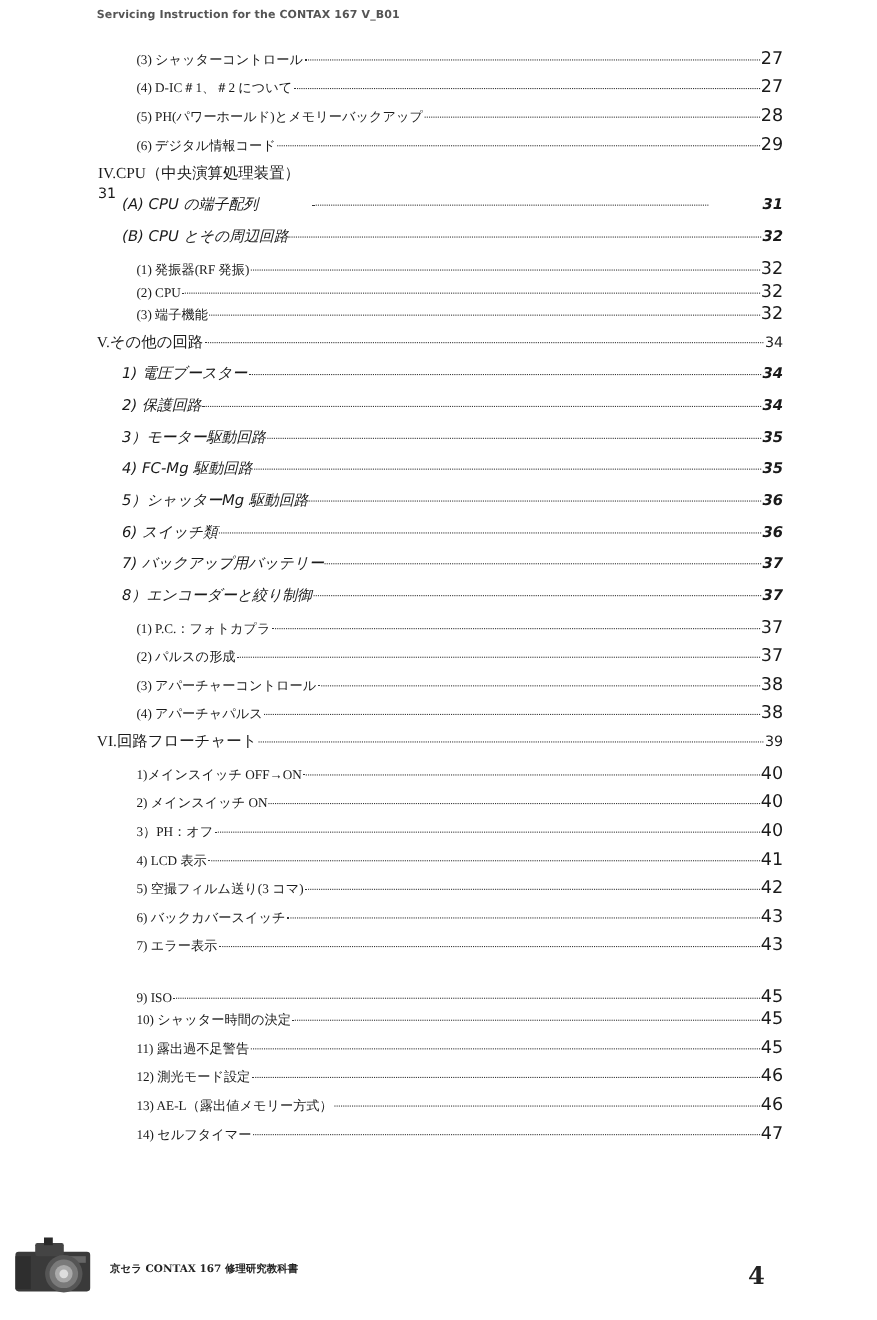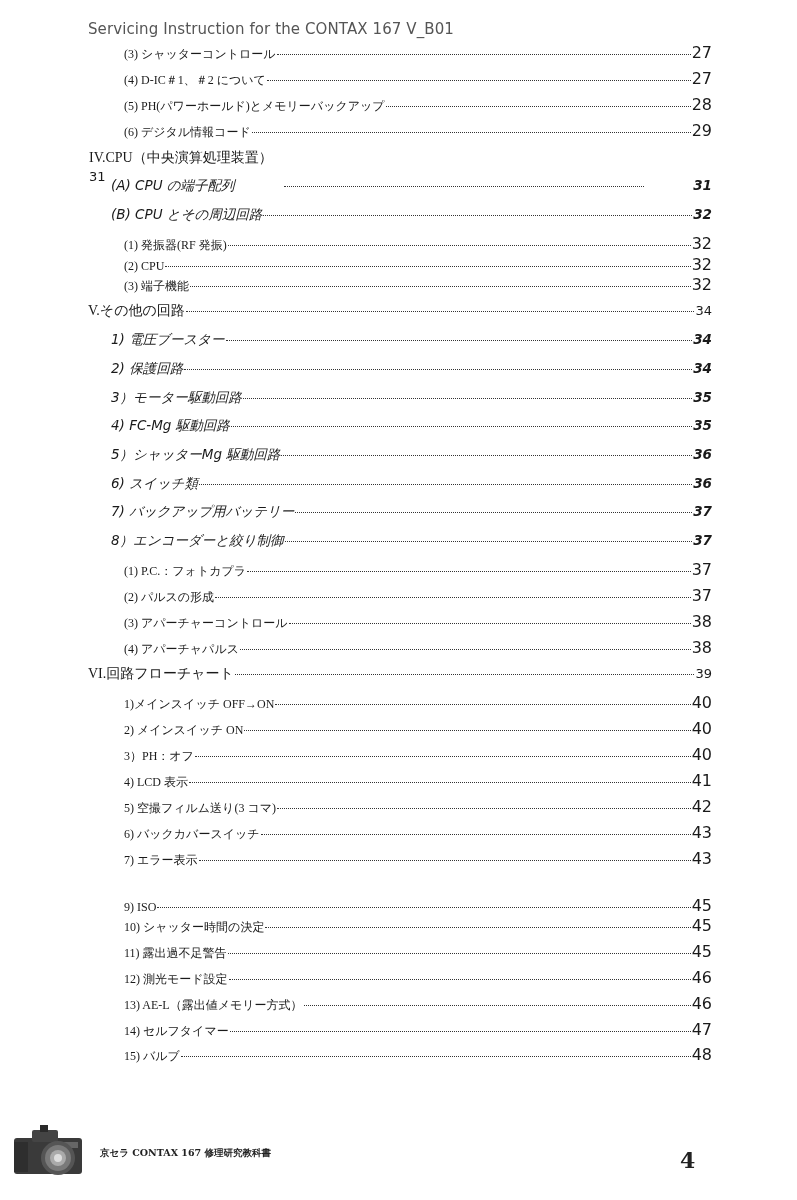--- a/index.html
+++ b/index.html
@@ -1,23 +1,24 @@
 <!DOCTYPE html>
 <html><head>
 <meta charset="utf-8">
 <style>
   html, body { margin: 0; padding: 0; background: #ffffff; }
   body {
     width: 797px; height: 1200px; position: relative; overflow: hidden;
     font-family: "DejaVu Sans", sans-serif; color: #1a1a1a;
   }
   .header {
-    position: absolute; left: 88px; top: 20px;
-    font-family: "DejaVu Sans", sans-serif; font-size: 15px; color: #555;
+    position: absolute; left: 88px; top: 8px;
+    font-family: "DejaVu Sans", sans-serif; font-size: 10px; color: #555;
     letter-spacing: 0.1px;
+    font-weight: bold;
   }
   .toc { position: absolute; left: 0; top: 0; width: 797px; height: 1100px; }
   .row {
     position: absolute; right: 85px; display: flex; align-items: baseline;
     white-space: nowrap;
   }
   .row .label { flex: 0 0 auto; }
   .row .leader {
     flex: 1 1 auto; margin: 0 1px; height: 1px;
     border-bottom: 1.3px dotted #333; transform: translateY(-3px);
@@ -223,25 +224,20 @@
     </div>
     <div class="row lv3" style="left: 124px; top: 994px;">
       <span class="label">13) AE-L（露出値メモリー方式）</span>
       <span class="leader"></span>
       <span class="page">46</span>
     </div>
     <div class="row lv3" style="left: 124px; top: 1020px;">
       <span class="label">14) セルフタイマー</span>
       <span class="leader"></span>
       <span class="page">47</span>
-    </div>
-    <div class="row lv3" style="left: 124px; top: 1045px;">
-      <span class="label">15) バルブ</span>
-      <span class="leader"></span>
-      <span class="page">48</span>
     </div>
   </div>
 
 <svg class="footer-camera" viewBox="0 0 80 60">
   <rect x="6" y="16" width="68" height="36" rx="3" fill="#3a3a3a"></rect>
   <rect x="24" y="8" width="26" height="12" rx="2" fill="#444"></rect>
   <rect x="32" y="3" width="8" height="7" fill="#2a2a2a"></rect>
   <rect x="6" y="20" width="14" height="30" fill="#2e2e2e"></rect>
   <rect x="50" y="20" width="20" height="6" fill="#666"></rect>
   <circle cx="50" cy="36" r="17" fill="#555"></circle>

